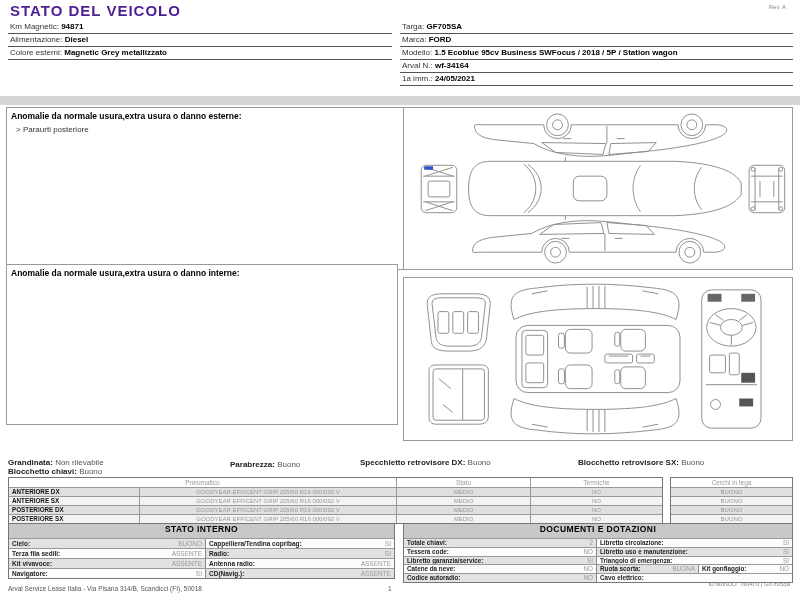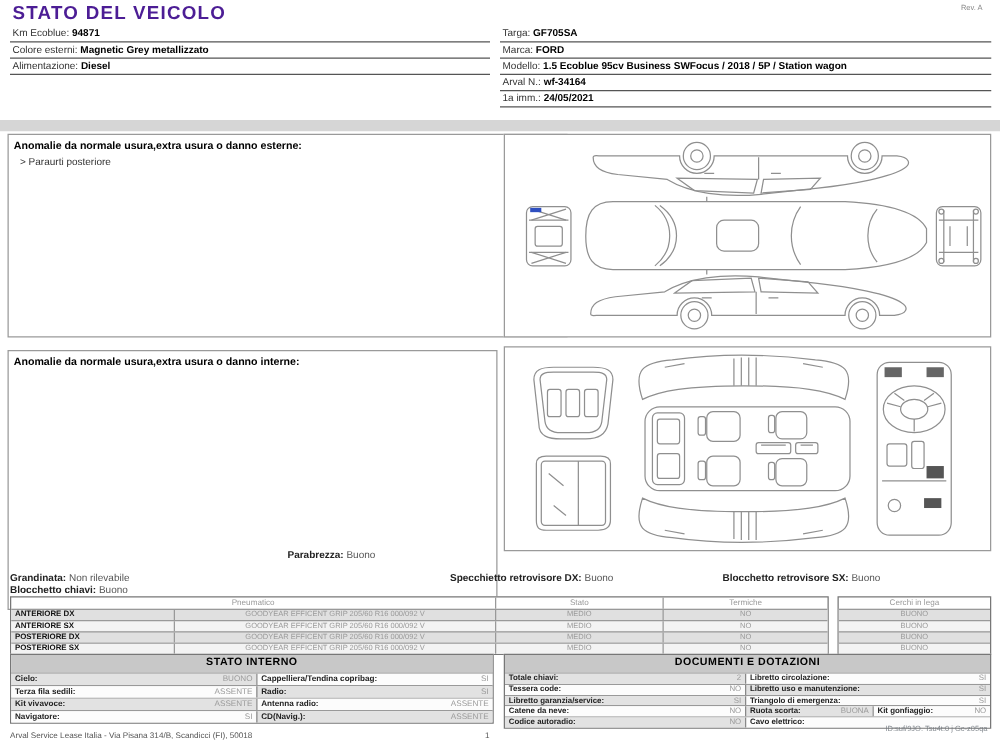--- a/index.html
+++ b/index.html
@@ -14,30 +14,30 @@
   #info-left{left:8px;width:384px}
   #info-right{left:400px;width:393px}
   .info-row{border-bottom:1px solid #555;font-size:8px;line-height:9.5px;padding:1px 2px 1.5px;color:#333}
   .info-row .val{color:#000}
 
   .band{position:absolute;left:0;top:96px;width:800px;height:9px;background:#d6d6d6}
 
   .box{position:absolute;border:1px solid #9a9a9a;background:#fff}
   #sec1-text{left:6px;top:107px;width:448px;height:163px}
   #sec1-diag{left:403px;top:107px;width:390px;height:163px}
-  #sec2-text{left:6px;top:280px;width:392px;height:208px}
+  #sec2-text{left:6px;top:264px;width:392px;height:161px}
   #sec2-diag{left:403px;top:277px;width:390px;height:164px}
   .sec-title{font-size:8.5px;font-weight:bold;color:#000;padding:3px 4px 2px}
   .anomaly-item{font-size:8px;color:#333;padding:2px 0 0 9px}
   .diag{width:100%;height:100%;display:block}
 
   .cond{position:absolute;font-size:8px;color:#222;white-space:nowrap}
   .cond .cond-val{color:#555;font-weight:normal}
   #cond0{left:8px;top:458px}
-  #cond1{left:230px;top:439px}
+  #cond1{left:230px;top:460px}
   #cond2{left:360px;top:458px}
   #cond3{left:578px;top:458px}
   #cond4{left:8px;top:467px}
 
   #tire-table{position:absolute;left:8px;top:477px;width:655px;border:1px solid #777;background:#fff}
   .t-head{display:flex;height:9px;font-size:6.5px;color:#999}
   .th{text-align:center;line-height:9px;overflow:hidden}
   .th-pneu{width:387px}.th-stato{width:134px;border-left:1px solid #999}.th-term{width:132px;border-left:1px solid #999}
   .t-row{display:flex;height:9px;border-top:1px solid #999;font-size:6px;line-height:8.5px}
   .t-odd{background:#e0e0e0}.t-even{background:#f3f3f3}
@@ -72,23 +72,23 @@
 </style>
 </head>
 <body>
 
 <div class="page">
 
   <div class="title">STATO DEL VEICOLO</div>
   <div class="rev">Rev. A</div>
 
   <div class="info" id="info-left">
-      <div class="info-row"><span class="lbl">Km Ecoblue: </span><b class="val">94871</b></div>
+      <div class="info-row"><span class="lbl">Km Magnetic: </span><b class="val">94871</b></div>
+      <div class="info-row"><span class="lbl">Alimentazione: </span><b class="val">Diesel</b></div>
       <div class="info-row"><span class="lbl">Colore esterni: </span><b class="val">Magnetic Grey metallizzato</b></div>
-      <div class="info-row"><span class="lbl">Alimentazione: </span><b class="val">Diesel</b></div>
     </div>
   <div class="info" id="info-right">
       <div class="info-row"><span class="lbl">Targa: </span><b class="val">GF705SA</b></div>
       <div class="info-row"><span class="lbl">Marca: </span><b class="val">FORD</b></div>
       <div class="info-row"><span class="lbl">Modello: </span><b class="val">1.5 Ecoblue 95cv Business SWFocus / 2018 / 5P / Station wagon</b></div>
       <div class="info-row"><span class="lbl">Arval N.: </span><b class="val">wf-34164</b></div>
       <div class="info-row"><span class="lbl">1a imm.: </span><b class="val">24/05/2021</b></div>
     </div>
 
   <div class="band"></div>

